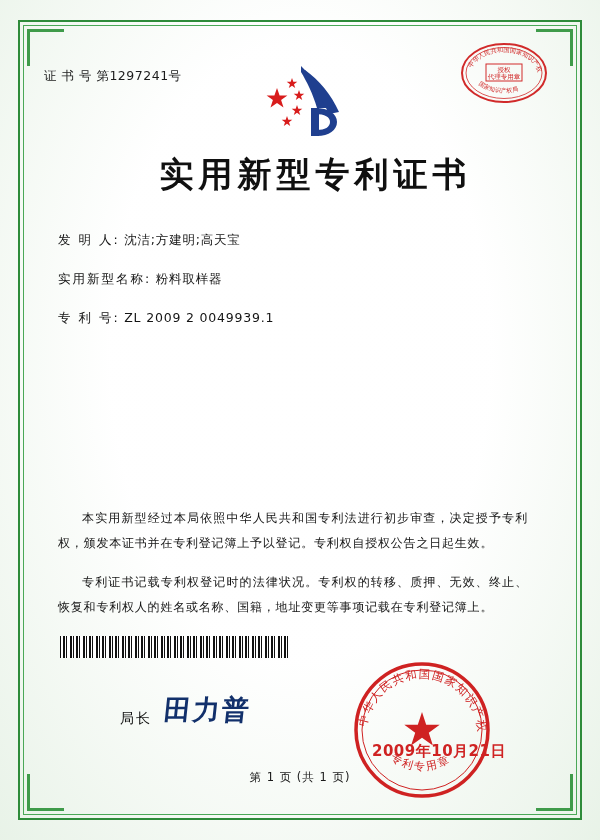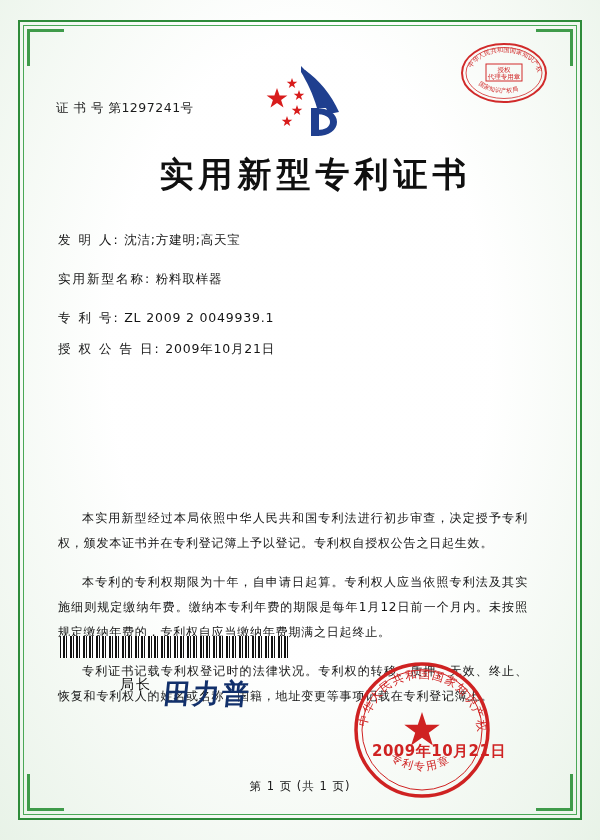--- a/index.html
+++ b/index.html
@@ -47,26 +47,25 @@
     width: 34px; height: 34px;
     border: 0 solid #3f9b4a;
   }
   .corner-tl { left: 27px; top: 29px; border-left-width: 3px; border-top-width: 3px; }
   .corner-tr { right: 27px; top: 29px; border-right-width: 3px; border-top-width: 3px; }
   .corner-bl { left: 27px; bottom: 29px; border-left-width: 3px; border-bottom-width: 3px; }
   .corner-br { right: 27px; bottom: 29px; border-right-width: 3px; border-bottom-width: 3px; }
 
   .cert-no {
     position: absolute;
-    left: 56px; top: 68px;
+    left: 44px; top: 68px;
     font-size: 12.5px;
     color: #1b1b1b;
     letter-spacing: 0.5px;
     white-space: nowrap;
-    margin-top: 32px;
   }
 
   
   .logo {
     position: absolute;
     left: 255px; top: 62px;
     width: 92px; height: 78px;
   }
   .logo svg { display: block; }
 
@@ -129,23 +128,23 @@
     width: 228px; height: 22px;
     background: repeating-linear-gradient(90deg,
       #111 0px, #111 1px, #fff 1px, #fff 3px,
       #111 3px, #111 5px, #fff 5px, #fff 6px,
       #111 6px, #111 7px, #fff 7px, #fff 10px,
       #111 10px, #111 12px, #fff 12px, #fff 13px);
   }
 
   .signature-row {
     position: absolute;
-    left: 120px; top: 676px;
+    left: 120px; top: 692px;
     display: flex;
-    align-items: flex-start;
+    align-items: flex-end;
   }
   .sig-label {
     font-size: 14px;
     color: #121212;
     letter-spacing: 2px;
     margin-right: 12px;
   }
   .sig-name {
     font-family: "DejaVu Serif", "Liberation Serif", serif;
     font-size: 27px;
@@ -167,21 +166,21 @@
     position: absolute;
     left: 372px; top: 742px;
     font-size: 15px;
     color: #cf2222;
     font-weight: bold;
     letter-spacing: 0.5px;
   }
 
   .page-foot {
     position: absolute;
-    left: 0; right: 0; bottom: 46px;
+    left: 0; right: 0; bottom: 55px;
     text-align: center;
     font-size: 11.5px;
     color: #1a1a1a;
     letter-spacing: 1px;
   }
 </style>
 </head>
 <body>
 
 <div class="page">
@@ -238,29 +237,24 @@
       <span class="value">沈洁;方建明;高天宝</span>
     </div>
     <div class="field">
       <span class="label">实用新型名称:</span>
       <span class="value">粉料取样器</span>
     </div>
     <div class="field field-gap-big">
       <span class="label">专  利  号:</span>
       <span class="value">ZL 2009 2 0049939.1</span>
     </div>
-    <div class="field">
-      <span class="label">授 权 公 告 日:</span>
-      <span class="value">2009年10月21日</span>
-    </div>
   </div>
 
   <div class="paragraphs">
     <p>本实用新型经过本局依照中华人民共和国专利法进行初步审查，决定授予专利权，颁发本证书并在专利登记簿上予以登记。专利权自授权公告之日起生效。</p>
-    <p>本专利的专利权期限为十年，自申请日起算。专利权人应当依照专利法及其实施细则规定缴纳年费。缴纳本专利年费的期限是每年1月12日前一个月内。未按照规定缴纳年费的，专利权自应当缴纳年费期满之日起终止。</p>
     <p>专利证书记载专利权登记时的法律状况。专利权的转移、质押、无效、终止、恢复和专利权人的姓名或名称、国籍，地址变更等事项记载在专利登记簿上。</p>
   </div>
 
   <div class="barcode"></div>
 
   <div class="signature-row">
     <span class="sig-label">局长</span>
     <span class="sig-name">田力普</span>
   </div>
 

